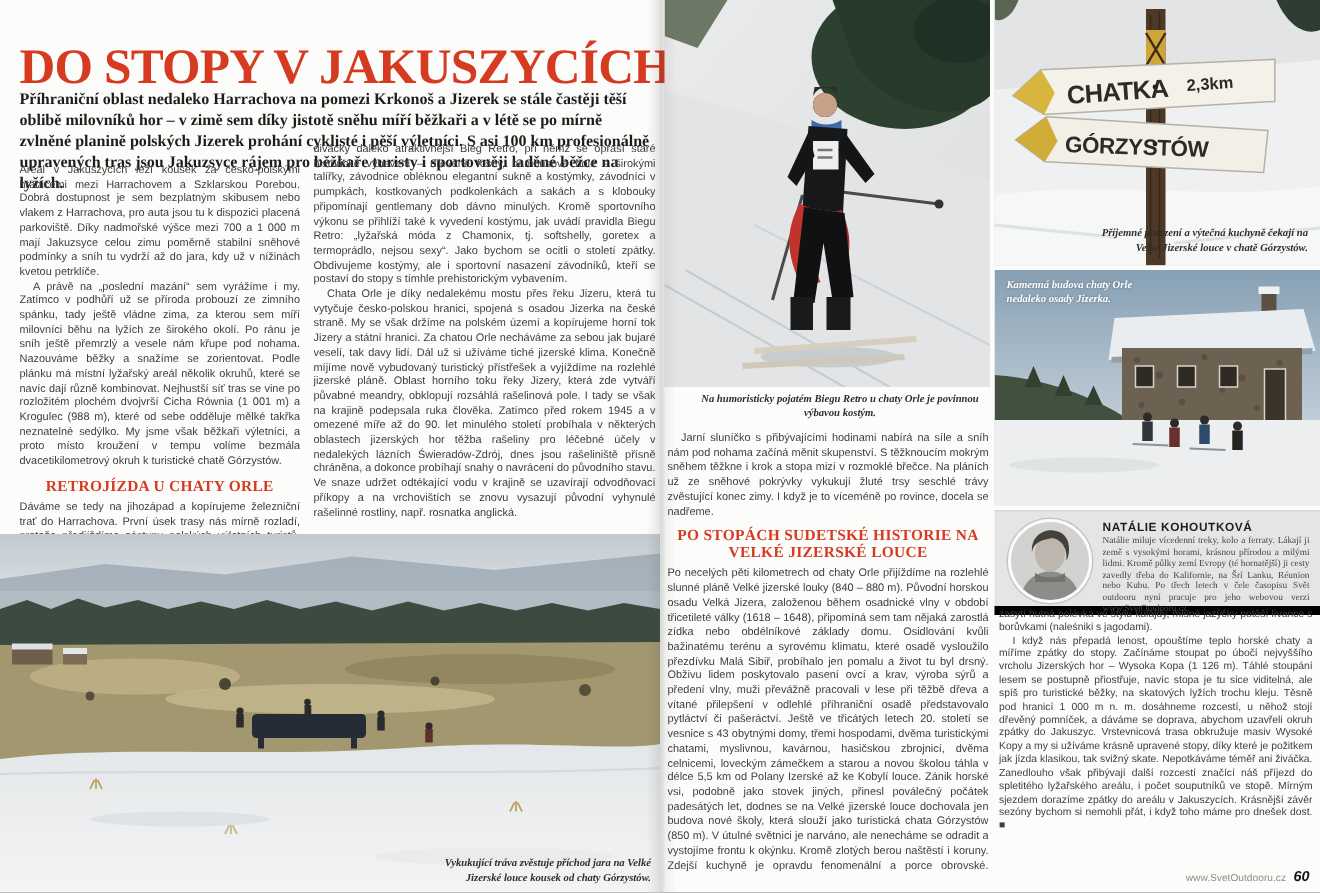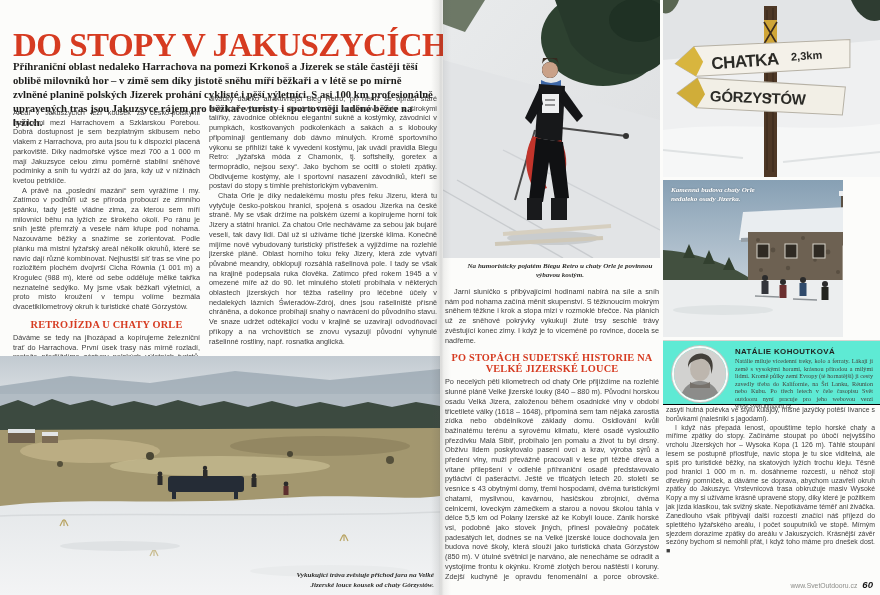--- a/index.html
+++ b/index.html
@@ -31,35 +31,35 @@
   .col1 { left:13px;  top:108px; width:187px; height:266px; }
   .col2 { left:209px; top:94px; width:228px; height:260px; }
   .rcol1 { left:445px; top:287px; width:214px; height:294px; }
   .rcol2 { left:666px; top:406px; width:209px; height:172px; font-size:6.9px; line-height:1.28; }
 
   .photo { position:absolute; overflow:hidden; background:#dde0e2; }
   .photo svg { display:block; }
   .landscape { left:0;   top:356px; width:440px; height:239px; }
   .skier     { left:443px; top:0;   width:217px; height:258px; }
   .signpost  { left:663px; top:0;   width:217px; height:177px; }
-  .chata     { left:663px; top:180px; width:180px; height:157px; }
+  .chata     { left:663px; top:180px; width:217px; height:157px; }
 
   .caption {
     position:absolute; font-family:"Liberation Serif", serif;
     font-style:italic; font-weight:700; font-size:7.1px; line-height:1.32;
     color:#2e2e2c;
   }
   .cap-landscape { right:6px; bottom:5px; width:160px; text-align:right; }
   .cap-skier { left:462px; top:262px; width:196px; text-align:center; }
   .cap-signpost { right:8px; bottom:7px; width:140px; text-align:right; }
   .cap-chata { left:8px; top:6px; width:105px; color:#ffffff; text-align:left; text-shadow:0 0 2px rgba(0,0,0,0.35); }
 
   .author {
     position:absolute; left:663px; top:340px; width:217px; height:63px;
-    background:#5eead4; border-top:1px solid #d6d6d2; border-bottom:1px solid #000000;
+    background:#e5e5e5; border-top:1px solid #d6d6d2; border-bottom:6px solid #000000;
   }
   .author-photo {
     position:absolute; left:9px; top:5px; width:52px; height:52px;
     border-radius:50%; overflow:hidden; border:2px solid #fbfbfa;
     box-shadow:0 0 0 1px #c4c4c0;
   }
   .author-name { position:absolute; left:72px; top:6px; font-size:7.9px; font-weight:700; letter-spacing:0.4px; color:#1f1f1d; }
   .author-bio  {
     position:absolute; left:72px; top:16px; width:138px;
     font-family:"Liberation Serif", serif; font-size:6.2px; line-height:1.22; color:#45453f;
@@ -218,20 +218,21 @@
       </g>
       <g transform="rotate(2 95 96)">
         <polygon points="14,96 34,80 182,84 180,112 34,110" fill="#f2efe6" stroke="#b6b1a5" stroke-width="1"></polygon>
         <polygon points="14,96 34,80 42,96 34,110" fill="#d0ad39"></polygon>
         <text x="47" y="103" font-family="Liberation Sans, sans-serif" font-weight="700" font-size="15" fill="#2b2b27" letter-spacing="-0.3">GÓRZYSTÓW</text>
       </g>
       <circle cx="107" cy="58" r="1.6" fill="#2b2117"></circle>
         <circle cx="107" cy="96" r="1.6" fill="#2b2117"></circle>
       <path d="M0,150 L80,158 M120,162 L217,152" stroke="#dfe2e3" stroke-width="2" fill="none"></path>
     </svg>
+    <div class="caption cap-signpost">Příjemné posezení a výtečná kuchyně čekají na Velké Jizerské louce v chatě Górzystów.</div>
   </div>
 
   <div class="photo chata">
     <svg width="217" height="157" viewBox="0 0 217 157">
       <defs>
         <linearGradient id="sky2" x1="0" y1="0" x2="0" y2="1">
           <stop offset="0" stop-color="#87a0b4"></stop>
             <stop offset="1" stop-color="#c3cfd9"></stop>
         </linearGradient>
       </defs>

